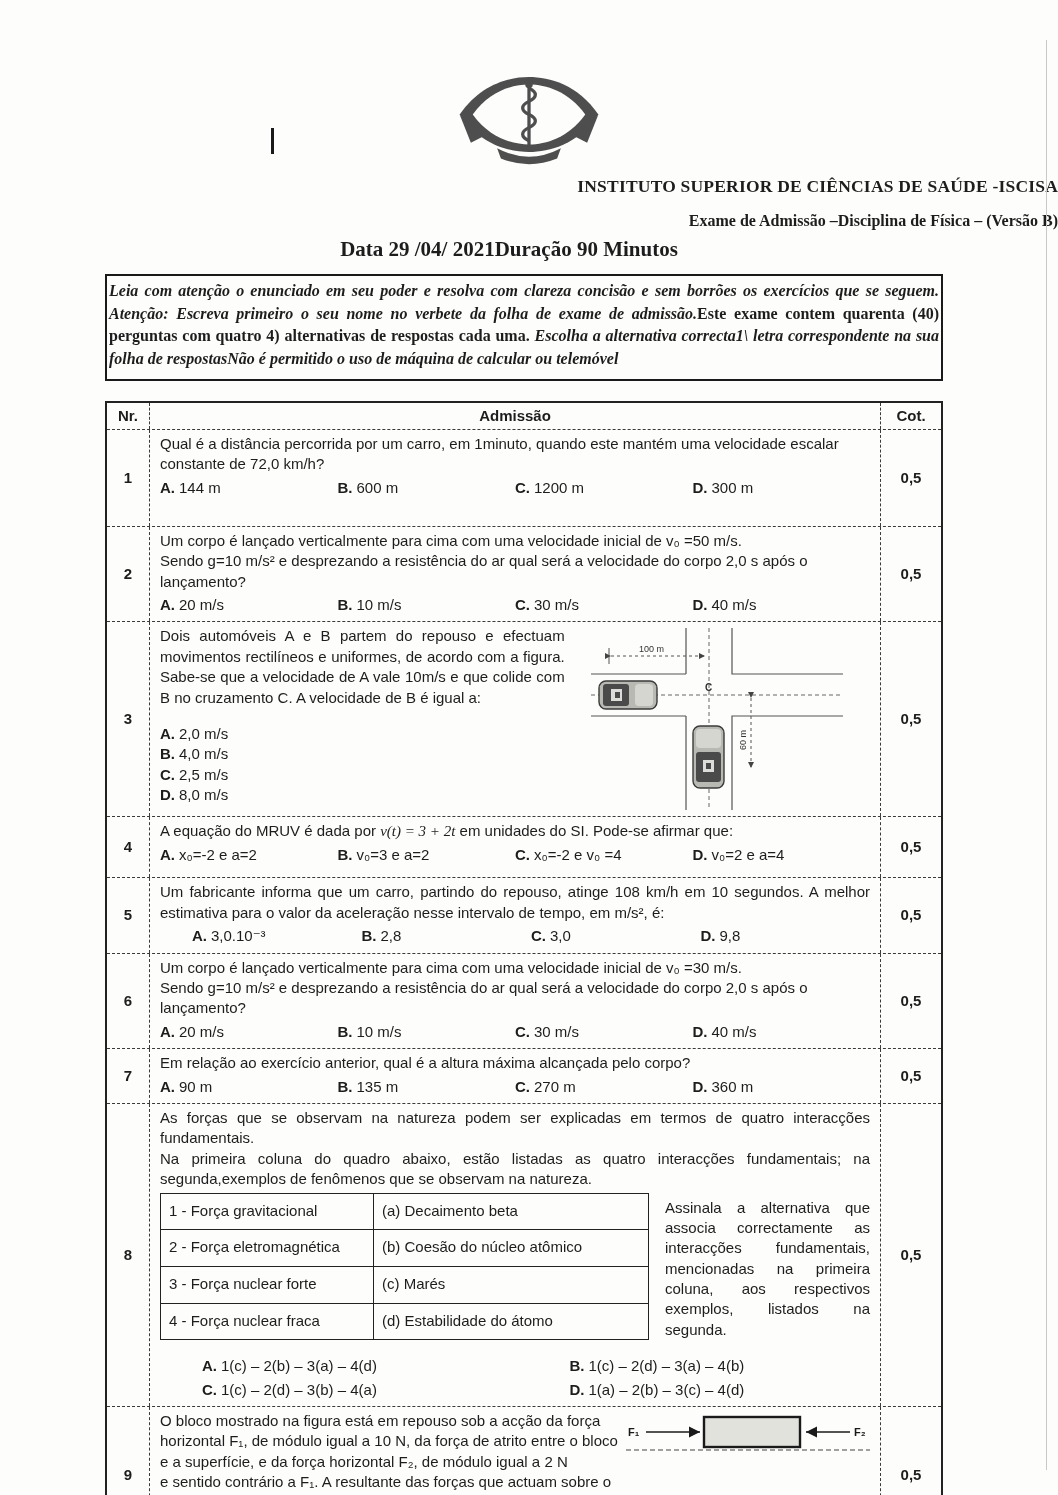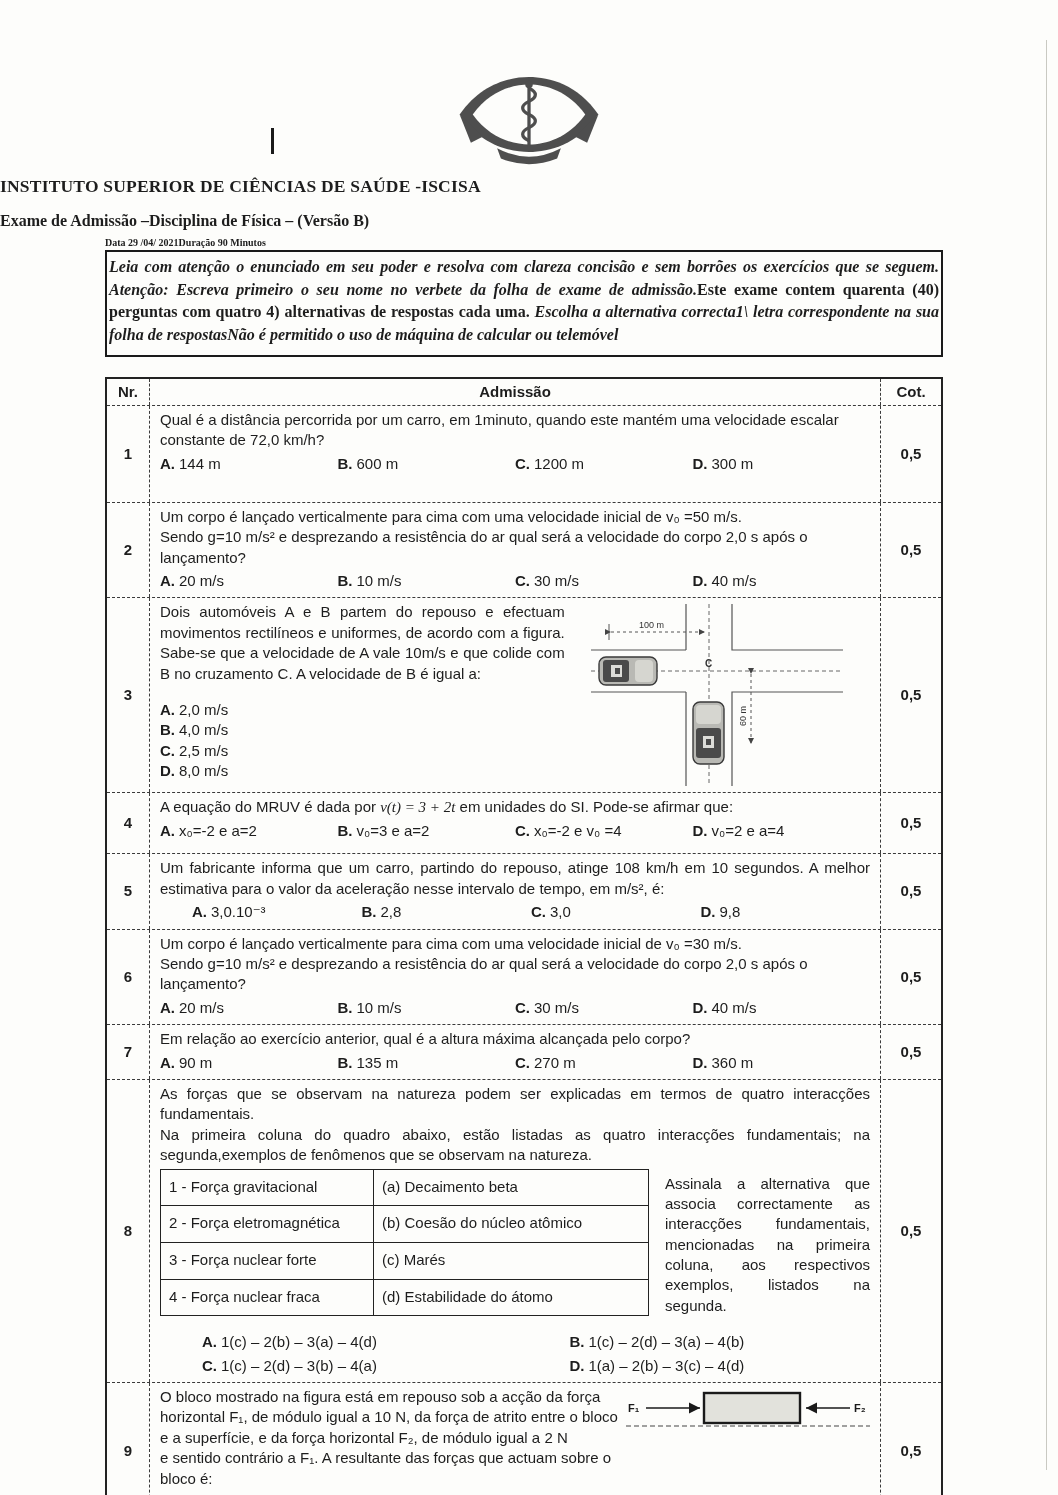--- a/index.html
+++ b/index.html
@@ -1,27 +1,27 @@
 <!DOCTYPE html>
 <html><head>
 <meta charset="utf-8">
 <style>
   html,body{margin:0;padding:0;}
   body{width:1058px;height:1495px;background:#e8e8e6;font-family:"Liberation Sans","DejaVu Sans",sans-serif;}
   .page{position:relative;width:1058px;height:1495px;background:#fdfdfb;color:#1d1d1d;overflow:hidden;}
   .scan-edge{position:absolute;right:11px;top:40px;width:1px;height:1430px;background:#c9c9c2;}
   .stray-mark{position:absolute;left:271px;top:128px;width:3px;height:26px;background:#1a1a1a;}
 
-  .header{padding-top:72px;text-align:left;}
+  .header{padding-top:72px;text-align:right;}
   .logo{display:block;margin:0 auto 4px;}
   .title1{font-family:"Liberation Serif","DejaVu Serif",serif;font-weight:700;font-size:17.5px;letter-spacing:.2px;}
   .title2{font-family:"Liberation Serif","DejaVu Serif",serif;font-weight:700;font-size:16px;margin-top:15px;}
 
-  .date-row{display:flex;justify-content:flex-start;margin:7px 0 2px 105px;width:838px;
-    font-family:"Liberation Serif","DejaVu Serif",serif;font-weight:700;font-size:10px;}
+  .date-row{display:flex;justify-content:center;margin:7px 0 12px 105px;width:838px;
+    font-family:"Liberation Serif","DejaVu Serif",serif;font-weight:700;font-size:21px;}
   .date-row .dur{margin-right:30px;}
 
   .instructions{margin-left:105px;width:838px;box-sizing:border-box;border:2.5px solid #1a1a1a;
     padding:4px 2px 8px;font-family:"Liberation Serif","DejaVu Serif",serif;font-size:16px;
     line-height:1.42;text-align:justify;}
   .instructions .it{font-style:italic;font-weight:600;}
   .instructions .up{font-weight:600;}
   .instructions .bd{font-style:italic;font-weight:700;}
 
   .exam-table{margin:20px 0 0 105px;width:838px;box-sizing:border-box;border:2px solid #222;font-size:15px;line-height:1.36;}

